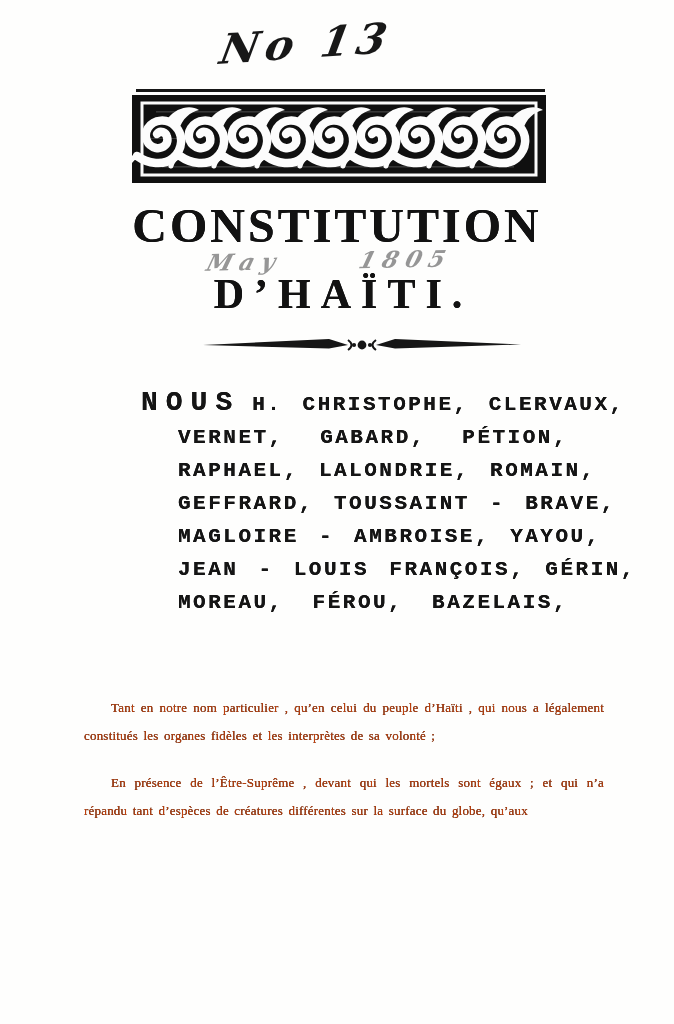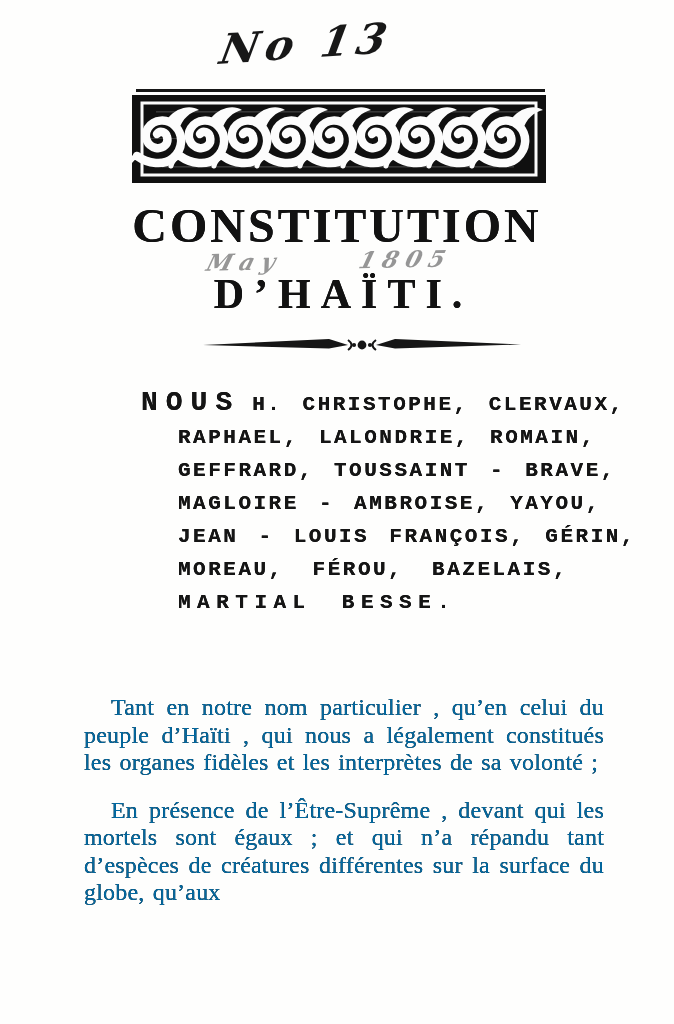--- a/index.html
+++ b/index.html
@@ -54,22 +54,22 @@
   }
   .name-line.first{margin-left:-37px;white-space:nowrap;}
   .name-line.last{text-align-last:left;letter-spacing:6.5px;word-spacing:11px;}
   .nous{font-size:28px;letter-spacing:8px;margin-right:12px;}
 
   
   .body-text{
     position:absolute;left:84px;top:694px;width:520px;
   }
   .body-text p{
-    margin:0 0 20px 0;font-size:24px;line-height:27.5px;
-    text-align:justify;text-indent:27px;color:#0369a1;
+    margin:0 0 20px 0;font-size:13px;line-height:27.5px;
+    text-align:justify;text-indent:27px;color:#c2410c;
     text-shadow:0 0 .4px #000;letter-spacing:.2px;word-spacing:2px;
   }
 </style>
 </head>
 <body>
 
 <div class="page">
 
   <div class="hand-top">No 13</div>
 
@@ -118,26 +118,26 @@
       <circle cx="159" cy="11" r="4.4"></circle>
       <circle cx="151" cy="11" r="2.1"></circle>
       <circle cx="167" cy="11" r="2.1"></circle>
     </svg>
   </div>
 
   <div class="names">
     <div class="name-line first">
       <span class="nous">NOUS</span><span>H. CHRISTOPHE, CLERVAUX,</span>
     </div>
+    <div class="name-line">VERNET, GABARD, PÉTION,</div>
     <div class="name-line">RAPHAEL, LALONDRIE, ROMAIN,</div>
     <div class="name-line">GEFFRARD, TOUSSAINT - BRAVE,</div>
     <div class="name-line">MAGLOIRE - AMBROISE, YAYOU,</div>
     <div class="name-line">JEAN - LOUIS FRANÇOIS, GÉRIN,</div>
     <div class="name-line">MOREAU, FÉROU, BAZELAIS,</div>
-    <div class="name-line last">MARTIAL BESSE.</div>
   </div>
 
   <div class="body-text">
     <p>Tant en notre nom particulier , qu’en celui du peuple d’Haïti , qui nous a légalement constitués les organes fidèles et les interprètes de sa volonté ;</p>
     <p>En présence de l’Être-Suprême , devant qui les mortels sont égaux ; et qui n’a répandu tant d’espèces de créatures différentes sur la surface du globe, qu’aux</p>
   </div>
 
 </div>
 
 </body></html>

